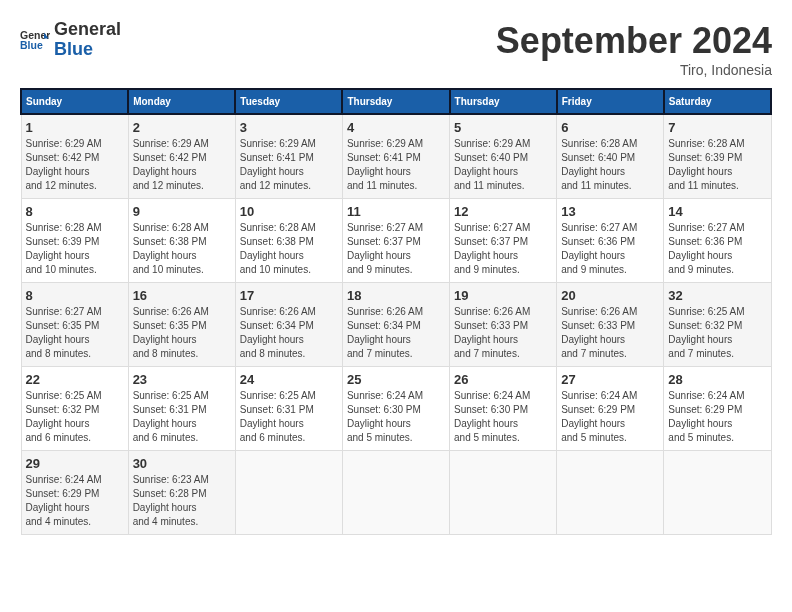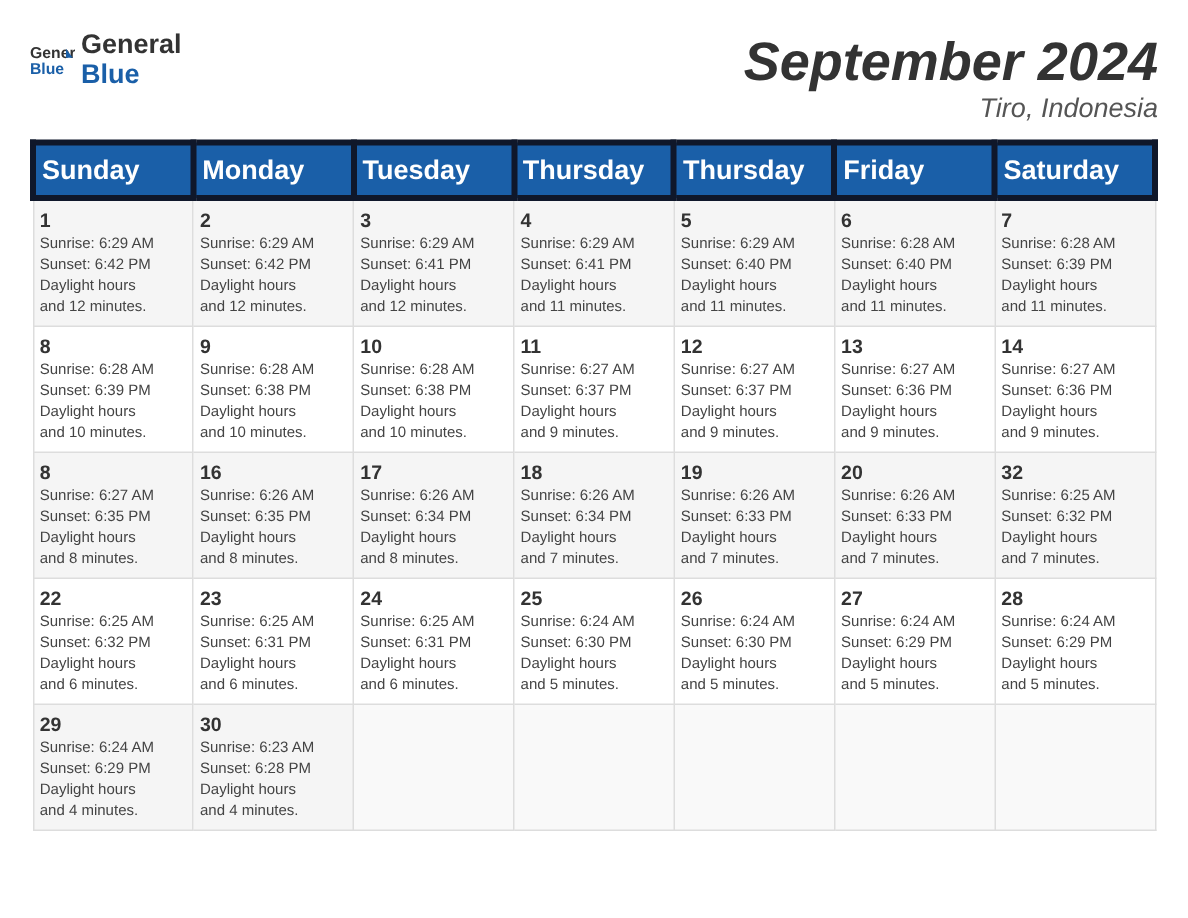--- a/index.html
+++ b/index.html
@@ -20,46 +20,45 @@
       display: flex;
       align-items: center;
       gap: 4px;
     }
     .logo-icon {
       width: 30px;
       height: 30px;
     }
     .title-block {
       text-align: right;
-      font-style: italic;
     }
     .month-title {
       font-size: 36px;
       font-weight: bold;
       color: #333;
     }
     .location {
-      font-size: 18px;
+      font-size: 14px;
       color: #555;
     }
     table {
       width: 100%;
       border-collapse: collapse;
       font-size: 11px;
     }
     thead tr {
       background-color: #1a5fa8;
       color: #fff;
     }
     thead th {
       padding: 6px 4px;
       text-align: left;
-      font-size: 18px;
+      font-size: 10px;
       font-weight: bold;
-      border: 4px solid #0f172a;
+      border: 2px solid #0f172a;
     }
     tbody tr {
       vertical-align: top;
     }
     tbody tr:nth-child(odd) {
       background-color: #f5f5f5;
     }
     tbody tr:nth-child(even) {
       background-color: #fff;
     }

